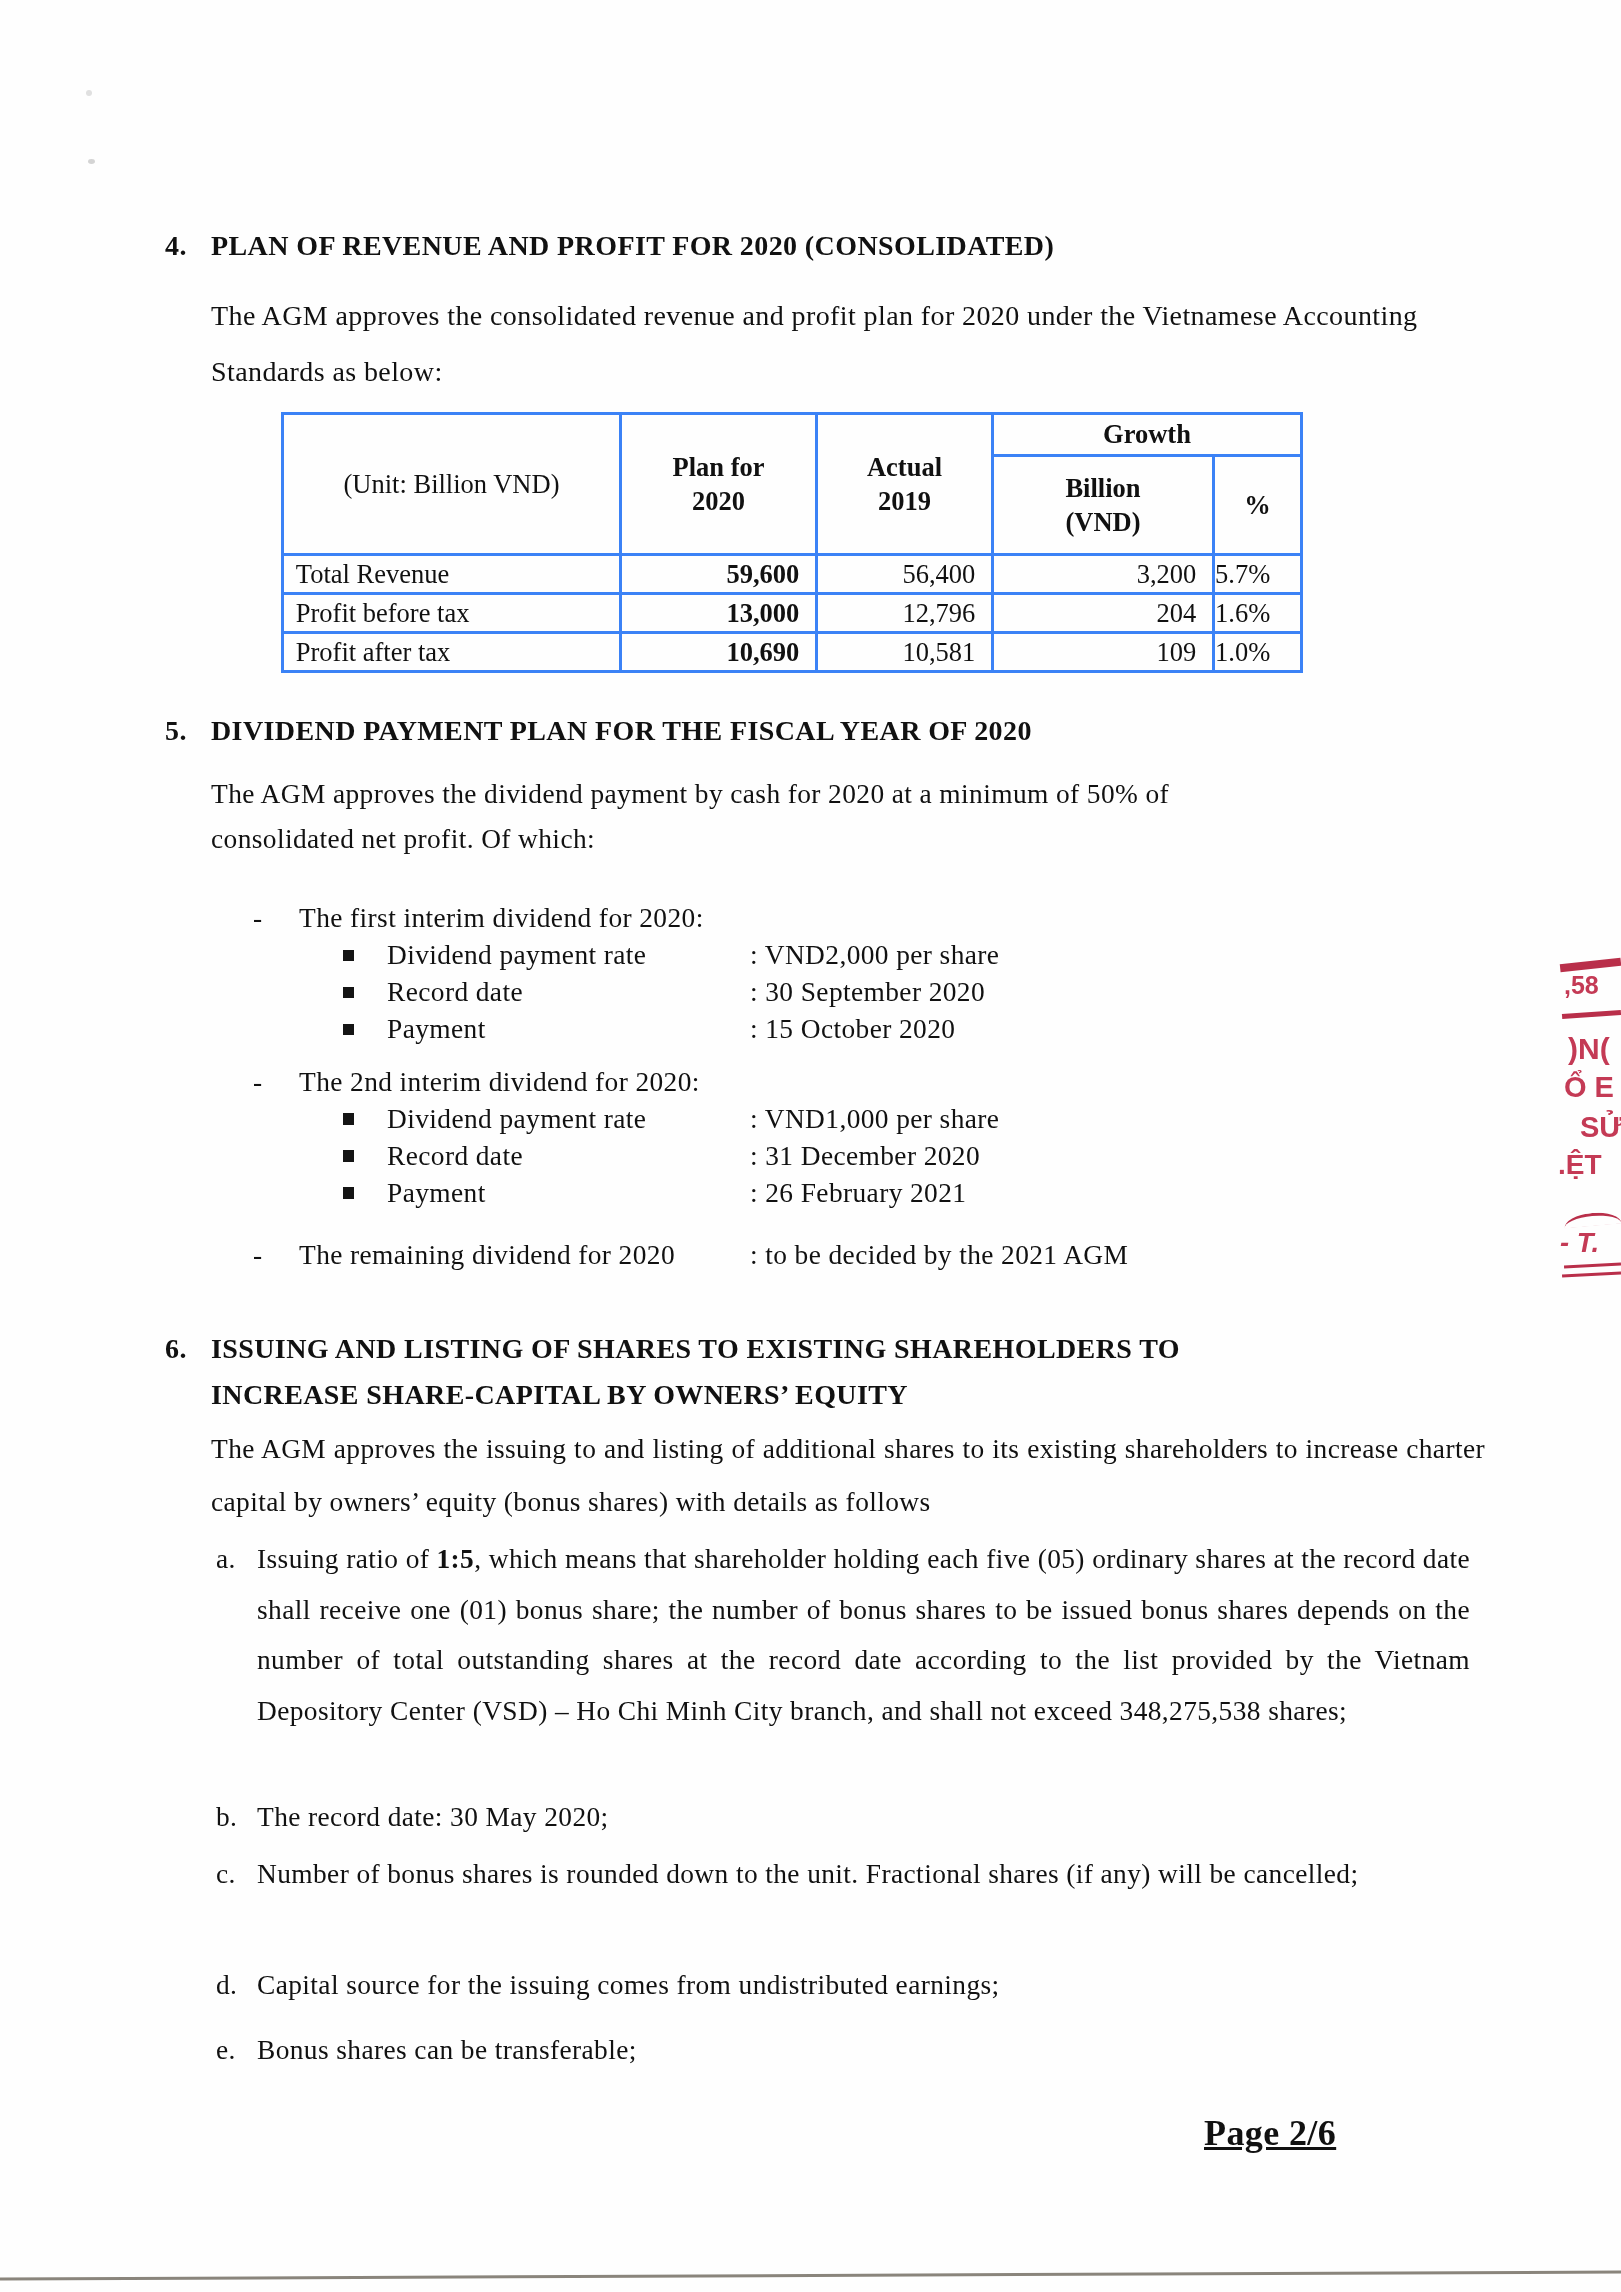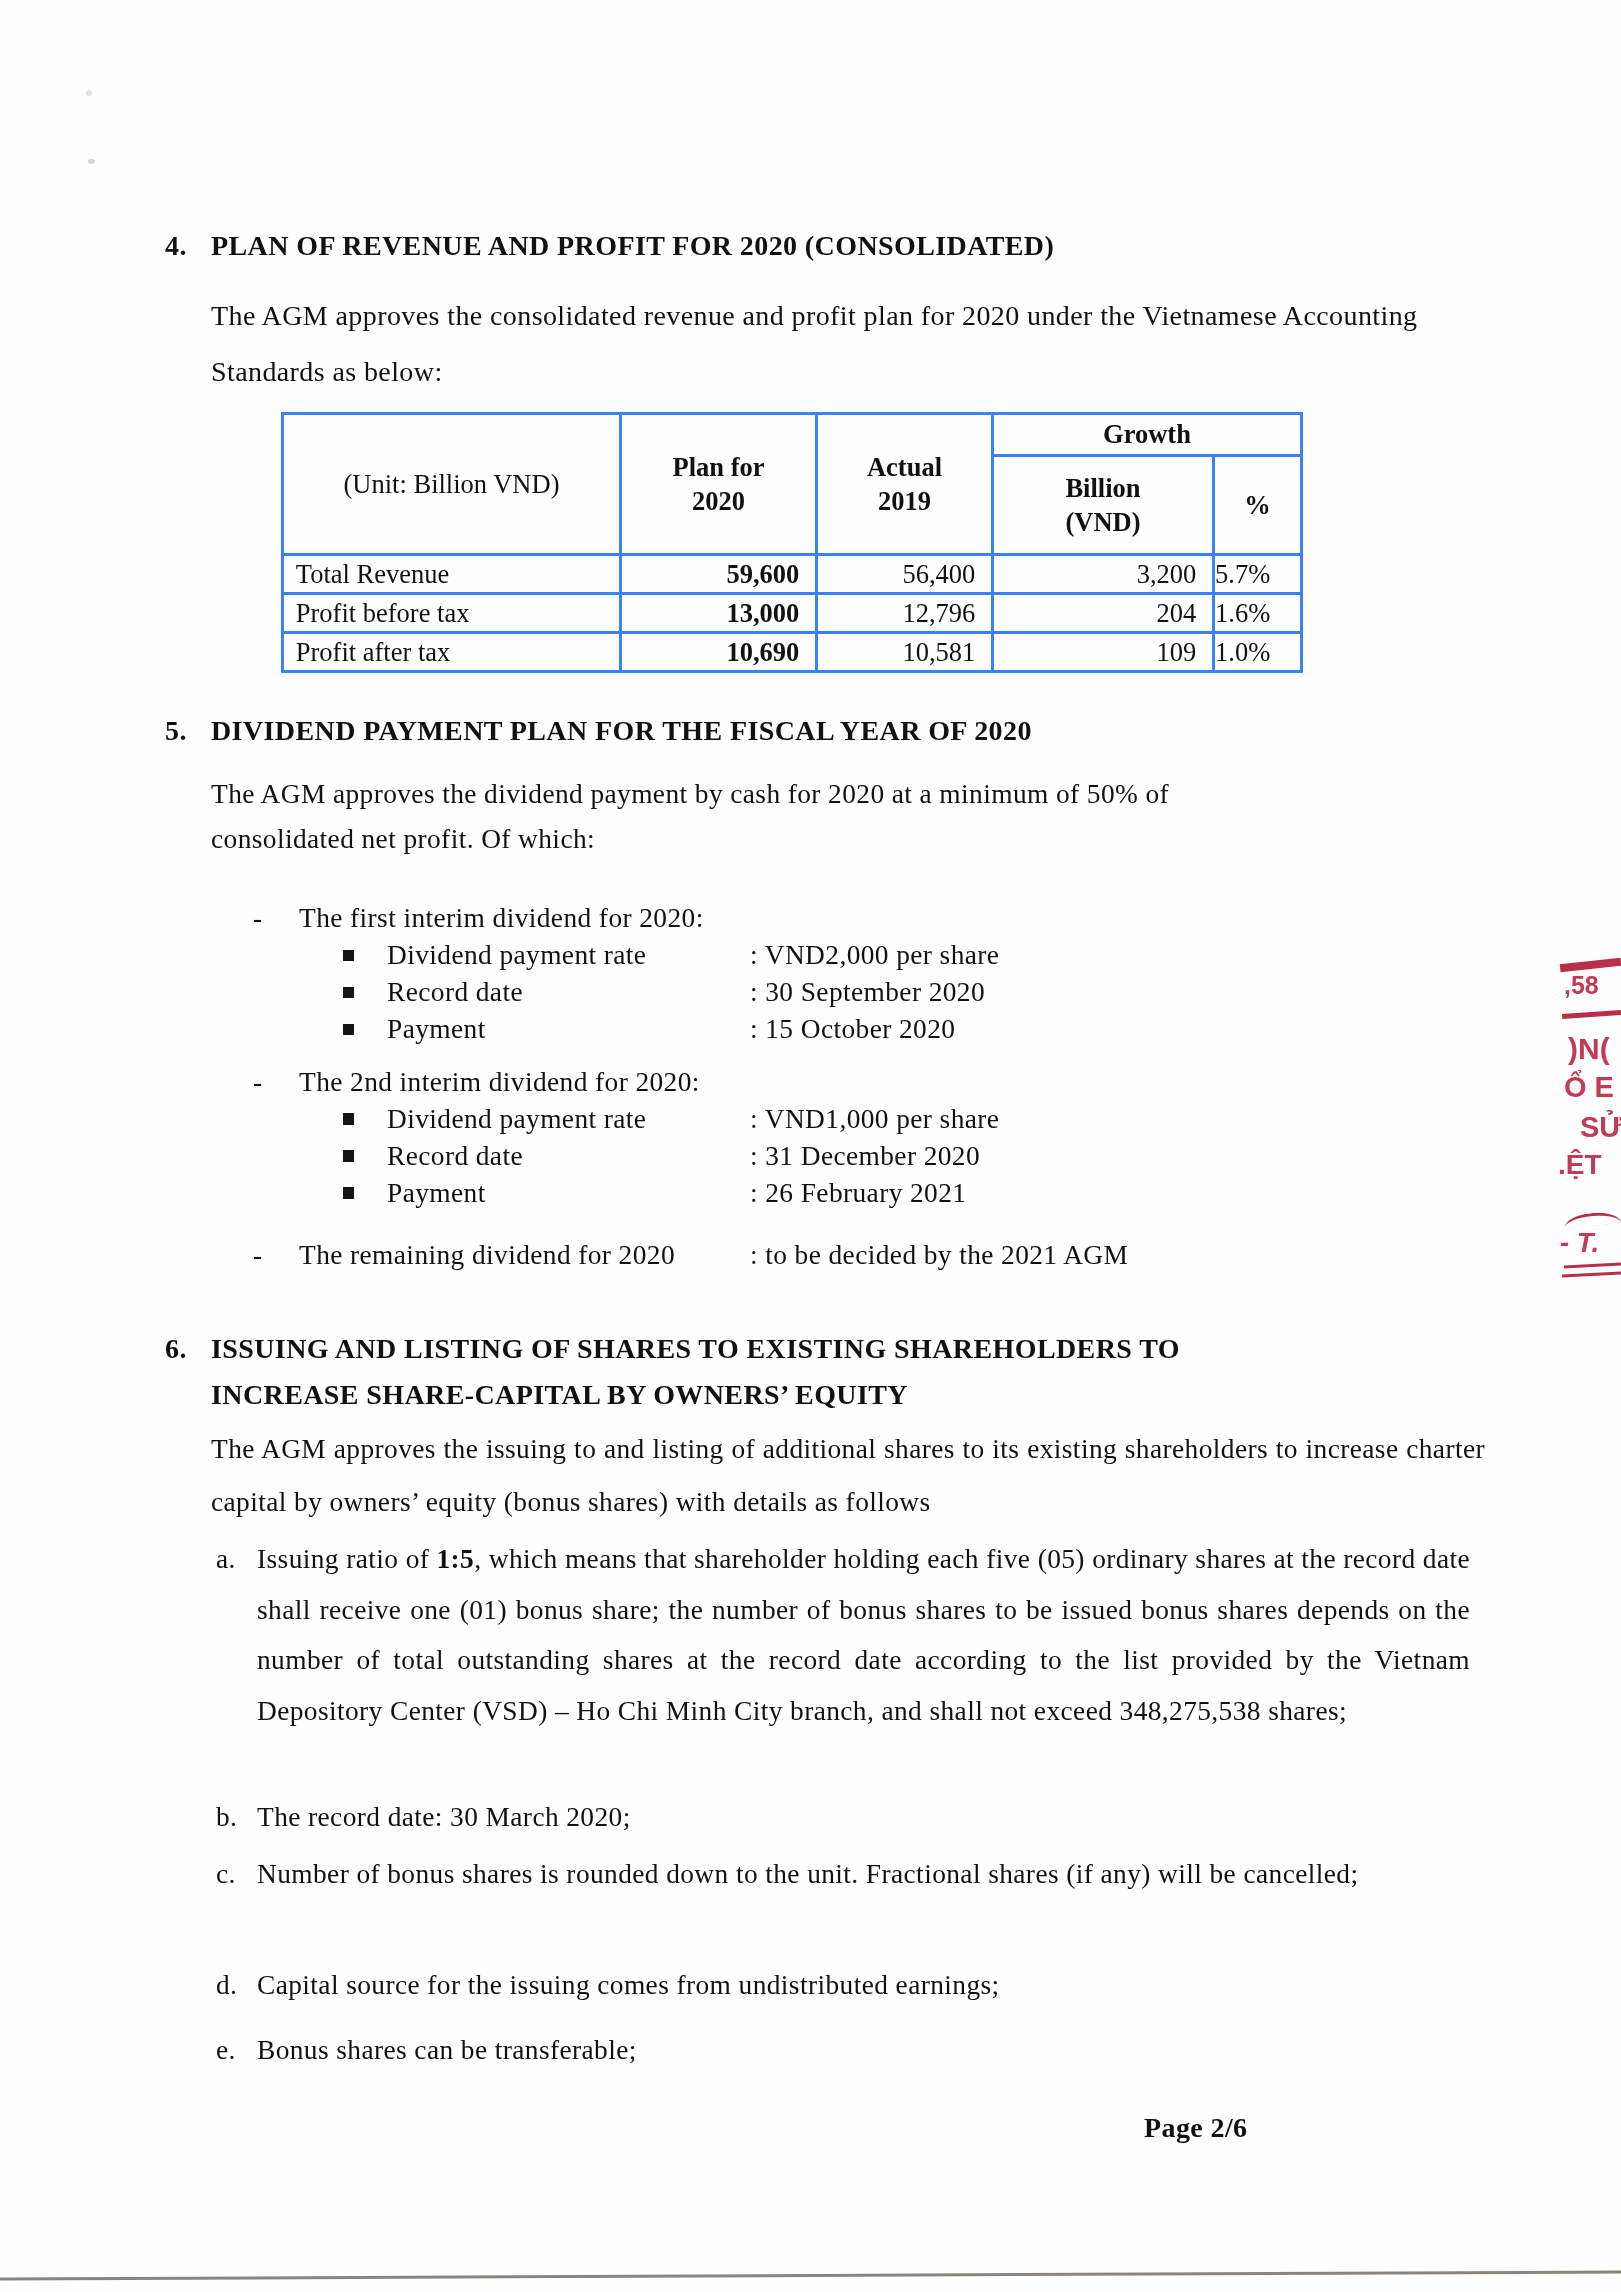--- a/index.html
+++ b/index.html
@@ -84,25 +84,26 @@
   .rlabel { width: 451px; flex: 0 0 451px; }
 
   
   .item { position: absolute; left: 216px; display: flex; font-size: 27.4px; letter-spacing: 0.4px; }
   .ltr { width: 41px; flex: 0 0 41px; line-height: 1.85; }
   .itext { margin: 0; width: 1213px; line-height: 1.85; }
 
   
   .page-num {
     position: absolute;
-    left: 1144px;
+    left: 1204px;
     top: 2112px;
-    font-size: 28px;
+    font-size: 36px;
     font-weight: bold;
     letter-spacing: 0.4px;
+    text-decoration: underline;
   }
 
   
   .stamp-frag {
     position: absolute;
     font-family: "Liberation Sans", sans-serif;
     font-weight: bold;
     white-space: nowrap;
   }
   .stamp-line { position: absolute; }
@@ -254,21 +255,21 @@
   </div>
   <p class="para justify" style="left:211px; top:1423px; width:1274px; line-height:1.95;">The AGM approves the issuing to and listing of additional shares to its existing shareholders to increase charter capital by owners’ equity (bonus shares) with details as follows</p>
 
   <div class="item" style="top:1534px;">
     <span class="ltr">a.</span>
     <p class="itext justify"><span>Issuing ratio of </span><b>1:5</b><span>, which means that shareholder holding each five (05) ordinary shares at the record date shall receive one (01) bonus share; the number of bonus shares to be issued bonus shares depends on the number of total outstanding shares at the record date according to the list provided by the Vietnam Depository Center (VSD) – Ho Chi Minh City branch, and shall not exceed 348,275,538 shares;</span></p>
   </div>
 
   <div class="item" style="top:1792px;">
     <span class="ltr">b.</span>
-    <p class="itext">The record date: 30 March 2020;</p>
+    <p class="itext">The record date: 30 May 2020;</p>
   </div>
 
   <div class="item" style="top:1849px;">
     <span class="ltr">c.</span>
     <p class="itext justify">Number of bonus shares is rounded down to the unit. Fractional shares (if any) will be cancelled;</p>
   </div>
 
   <div class="item" style="top:1960px;">
     <span class="ltr">d.</span>
     <p class="itext">Capital source for the issuing comes from undistributed earnings;</p>

